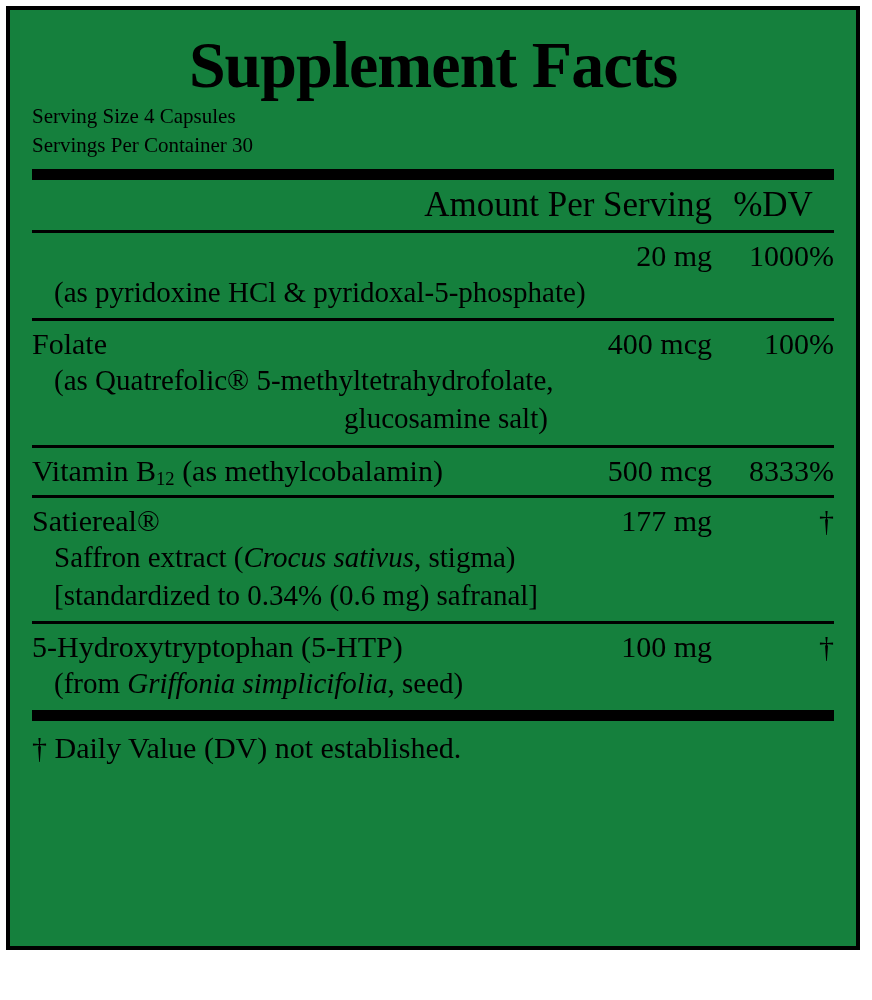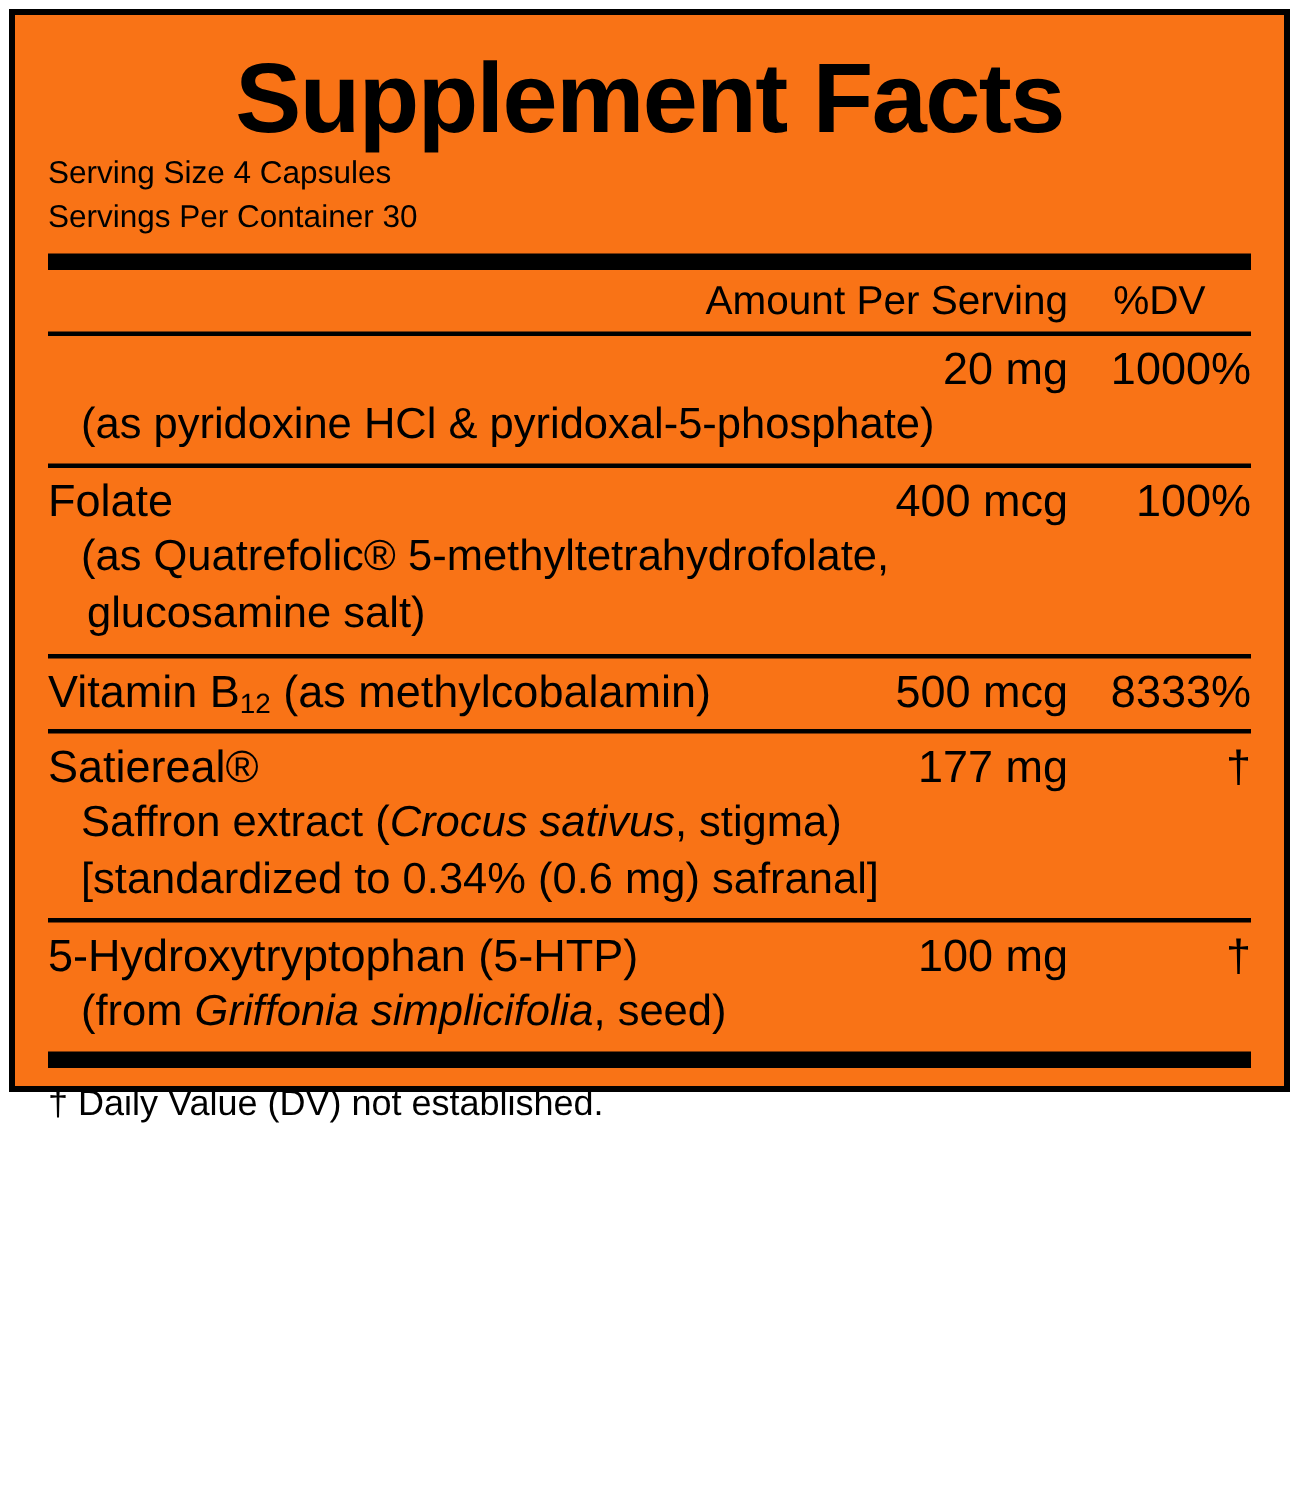--- a/index.html
+++ b/index.html
@@ -12,24 +12,25 @@
     height: 1000px;
     font-family: "Liberation Sans", sans-serif;
     color: #000000;
     overflow: hidden;
   }
   .panel {
     position: absolute;
     left: 6px;
     top: 6px;
     width: 854px;
-    height: 722px;
+    height: 944px;
     border: 4px solid #000000;
-    background: #f97316;
+    background: #15803d;
     box-sizing: border-box;
+    font-family: Liberation Serif, serif;
   }
   .inner {
     position: absolute;
     left: 22px;
     top: 8px;
     right: 22px;
     bottom: 8px;
   }
   .title {
     font-size: 66px;
@@ -56,21 +57,21 @@
   }
   .rule-bottom {
     height: 11px;
     background: #000000;
     margin-top: 0;
   }
   
   .hdr {
     display: flex;
     align-items: baseline;
-    font-size: 27px;
+    font-size: 35px;
     padding: 5px 0 5px 0;
   }
   .hdr .spacer { flex: 1 1 auto; }
   .hdr .amount {
     text-align: right;
     white-space: nowrap;
   }
   .hdr .dv {
     width: 122px;
     text-align: center;
@@ -104,30 +105,31 @@
     white-space: nowrap;
   }
   .sub {
     font-size: 29px;
     line-height: 1.32;
     padding-left: 22px;
     white-space: nowrap;
   }
   .sub.indent2 {
     padding-left: 26px;
+    text-align: center;
   }
   sub {
     font-size: 0.62em;
     vertical-align: baseline;
     position: relative;
     top: 0.22em;
   }
   em { font-style: italic; }
   .footnote {
-    font-size: 24px;
+    font-size: 30px;
     padding-top: 10px;
     white-space: nowrap;
   }
   .dagger-col {
     font-size: 30px;
   }
 </style>
 </head>
 <body>
 

